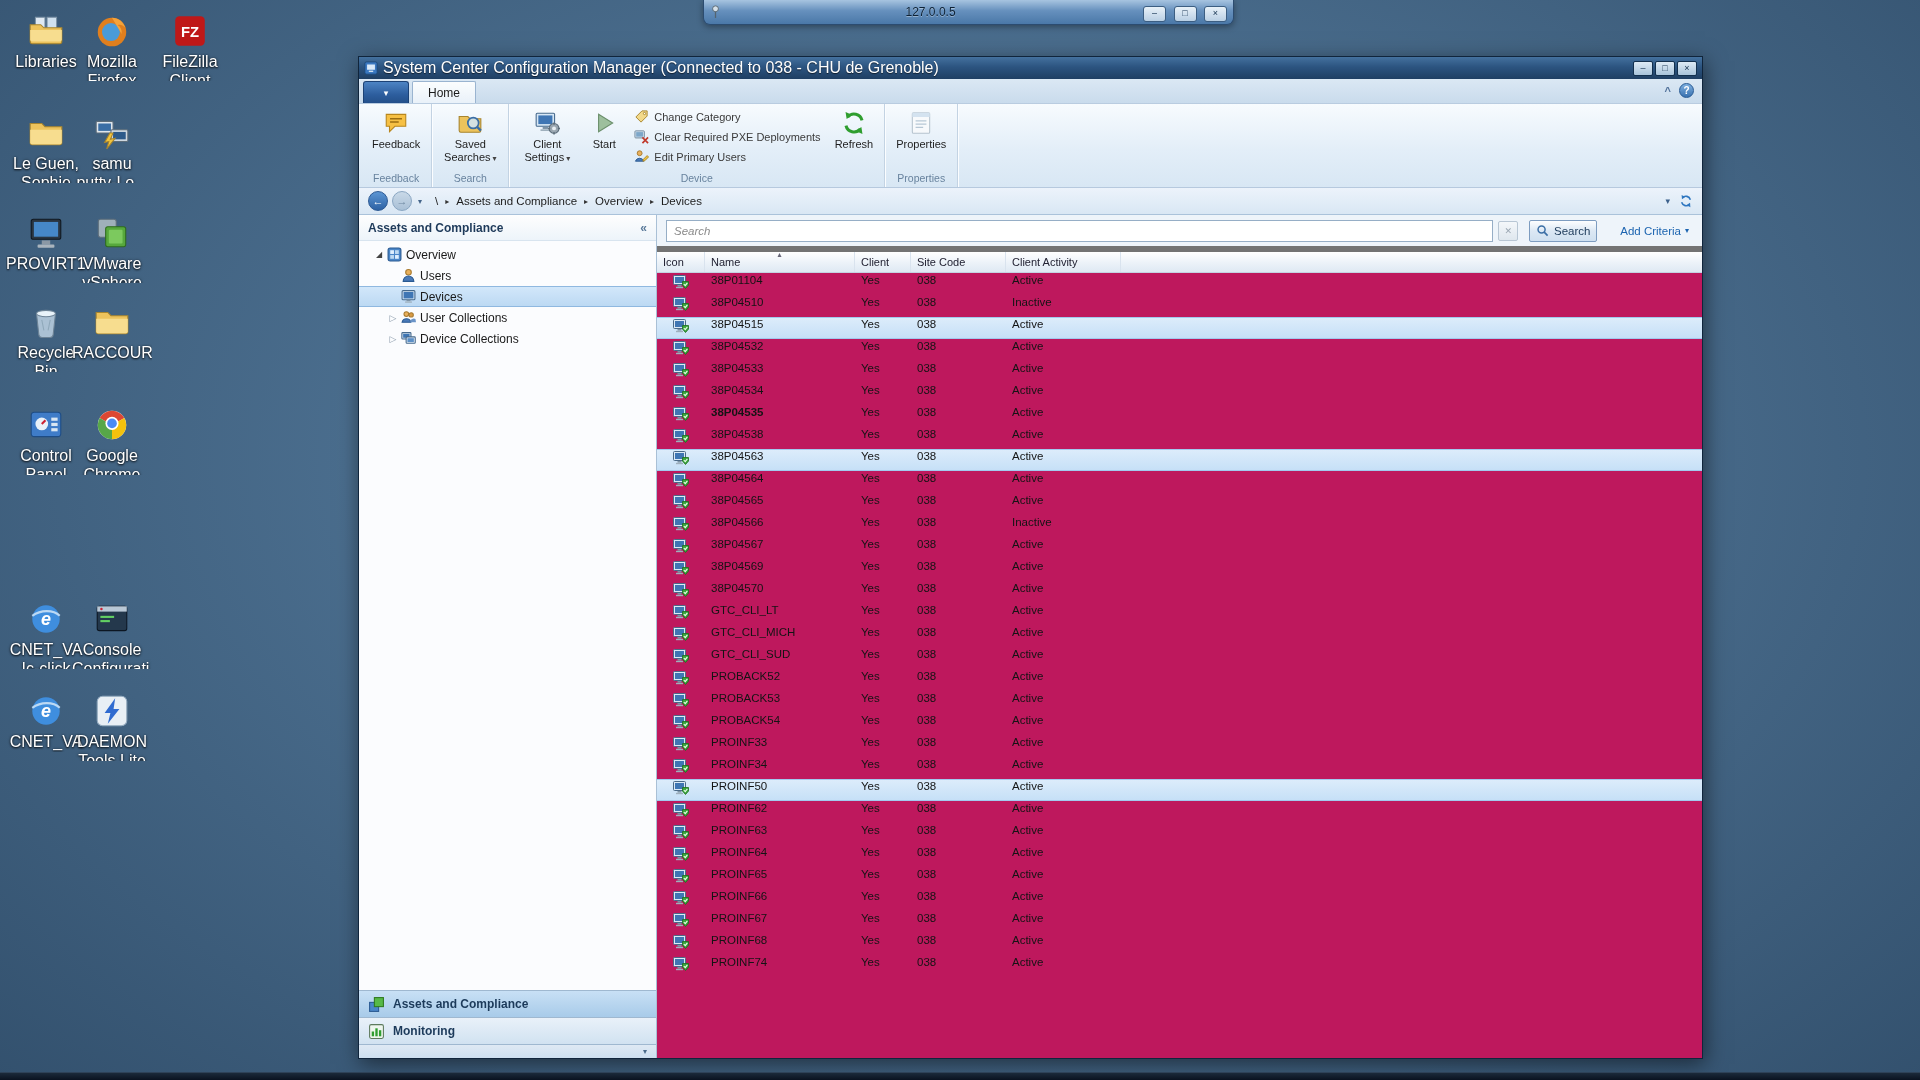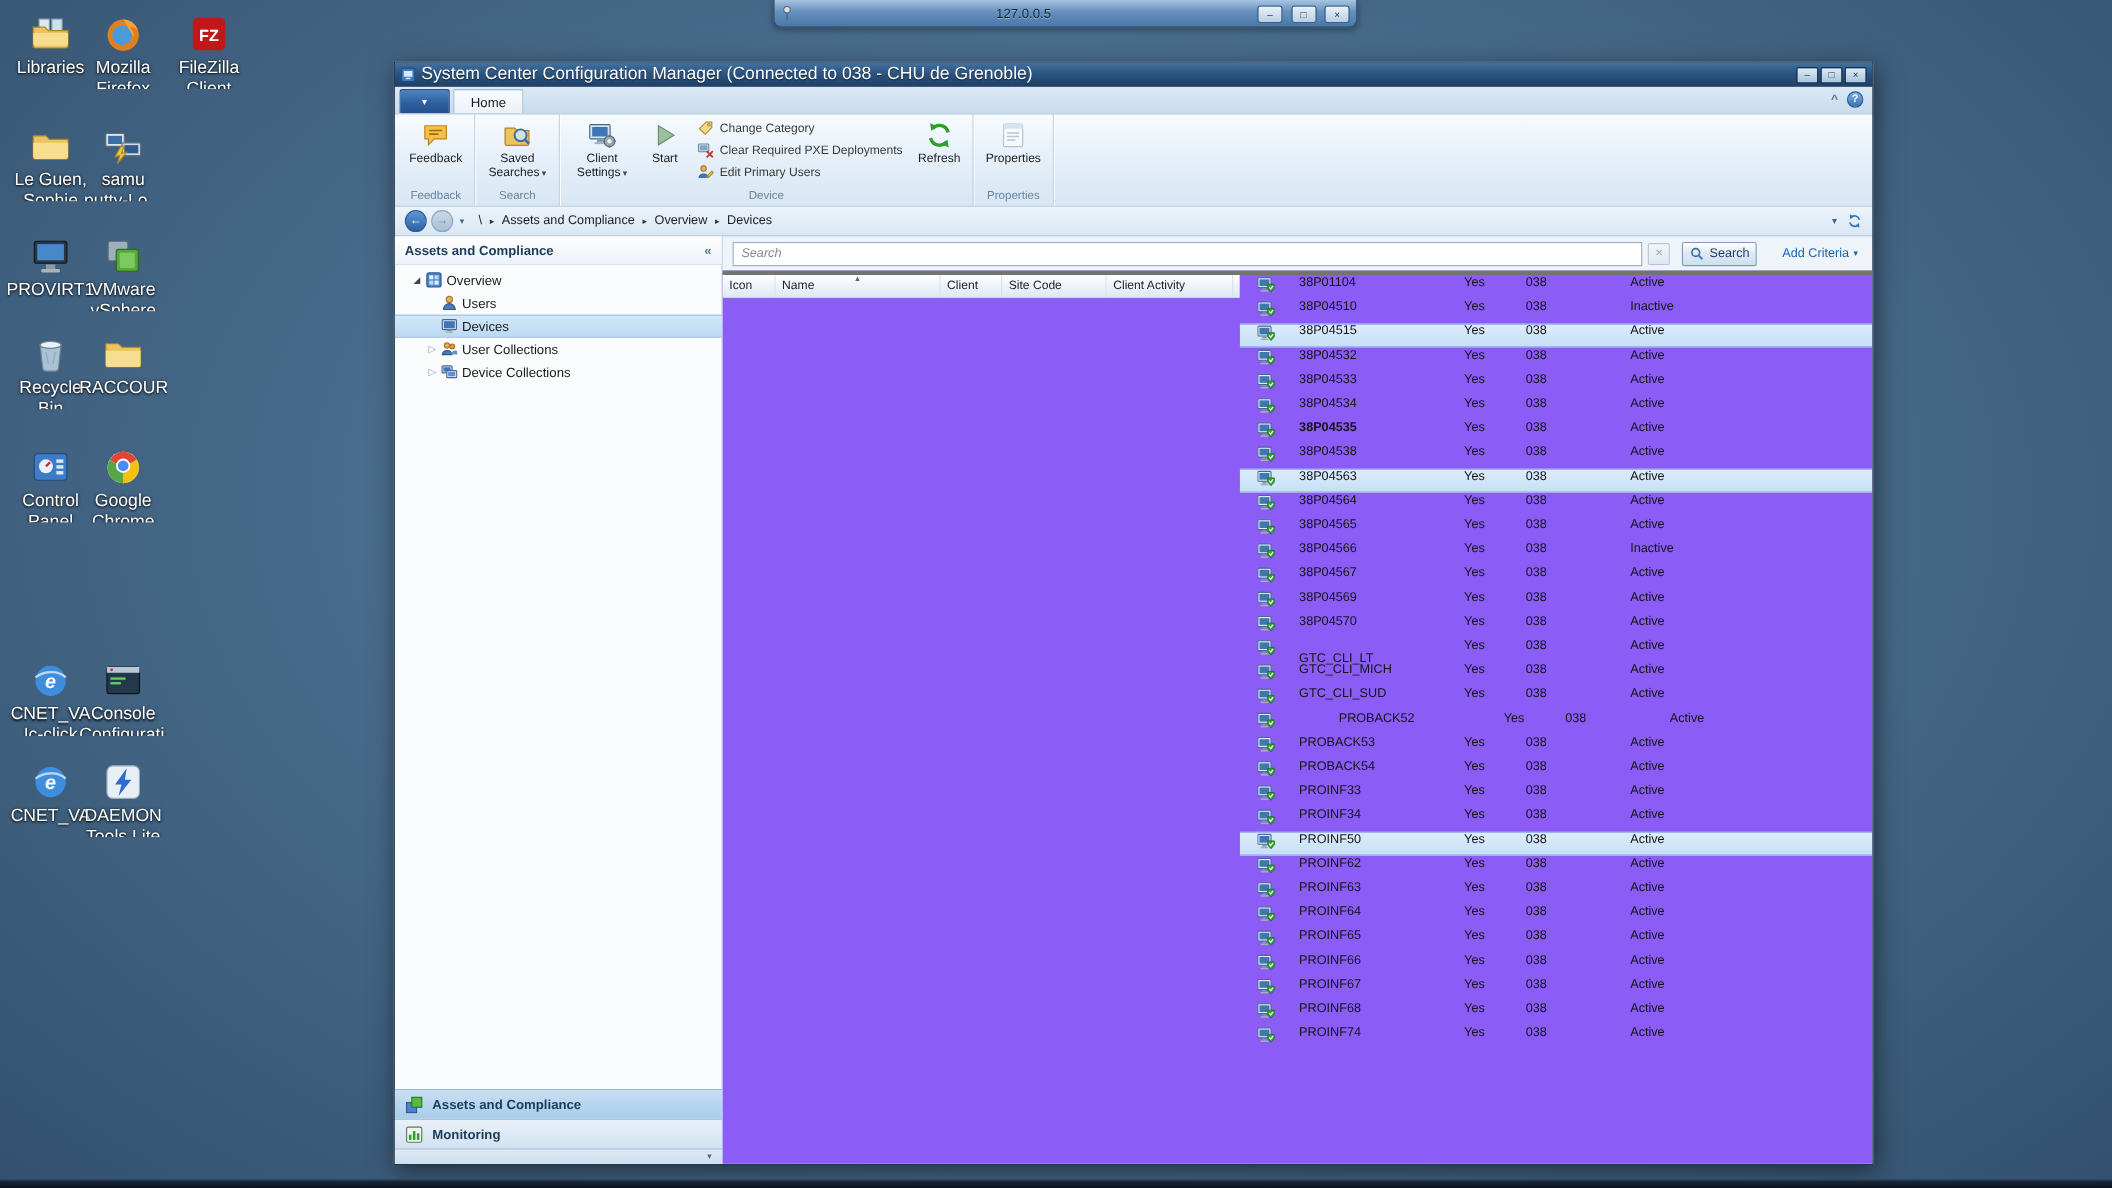--- a/index.html
+++ b/index.html
@@ -107,21 +107,21 @@
   .searchbox::placeholder{color:#8a8a8a;font-style:italic}
   .clearbtn{width:20px;height:20px;border:1px solid #b8c6d4;background:linear-gradient(#f4f7fa,#dfe7ee);
             color:#9aa6b2;font-size:9px;border-radius:2px;font-family:inherit}
   .searchbtn{height:22px;width:68px;display:flex;align-items:center;justify-content:center;gap:5px;
              border:1px solid #7d9cc0;border-radius:2px;background:linear-gradient(#fdfeff,#dce8f4 50%,#cfe0f0);
              font-size:11.5px;color:#1c3a5a;font-family:inherit;margin-left:6px}
   .searchbtn .ico{width:13px;height:13px}
   .addcrit{margin-left:18px;margin-right:2px;font-size:11.5px;color:#1c64b0;display:flex;align-items:center;gap:4px;white-space:nowrap}
   .addcrit .caret{font-size:8px;color:#1c64b0}
 
-  .listview{flex:1;background:#8b5cf6;border-top:4px solid #737373;display:flex;flex-direction:row;min-height:0}
+  .listview{flex:1;background:#be185d;border-top:6px solid #737373;display:flex;flex-direction:column;min-height:0}
   .lv-header{height:21px;display:flex;background:linear-gradient(#ffffff,#eaf1f8 60%,#dfe9f3);
              border-bottom:1px solid #c5d3e2;flex:0 0 auto}
   .hcell{position:relative;display:flex;align-items:center;padding-left:6px;font-size:11px;color:#223;
          border-right:1px solid #d9e3ee;flex:0 0 auto}
   .hcell.hfill{flex:1;border-right:none}
   .sortmark{position:absolute;top:-2px;left:50%;transform:translateX(-50%);font-size:8px;color:#667}
   .lv-body{flex:1;overflow:hidden}
   .lrow{height:22px;display:flex;align-items:flex-start;border-top:1px solid transparent;border-bottom:1px solid transparent}
   .lrow.sel{background:linear-gradient(#dcecfb,#c6e0f7);border-top:1px solid #a2c9ee;border-bottom:1px solid #a2c9ee}
   .lcell{padding-left:6px;font-size:11.5px;color:#141414;white-space:nowrap;overflow:hidden;flex:0 0 auto}
@@ -907,21 +907,21 @@
                     <svg viewBox="0 0 16 16">
                       <rect x="0.5" y="1.5" width="12" height="9" rx="1" fill="#dce9f5" stroke="#4a6a88"></rect>
                       <rect x="2" y="3" width="9" height="6" fill="#3f76b4"></rect>
                       <rect x="4.5" y="11" width="4" height="1.6" fill="#7d93a6"></rect>
                       <rect x="3" y="12.8" width="7" height="1.4" fill="#9fb0bd"></rect>
                       <path d="M9.5 7.5h6v3.6l-3 3.4-3-3.4z" fill="#3aa53a" stroke="#1c6e1c" stroke-width="0.8"></path>
                       <path d="M10.8 10l1.4 1.6 2.2-2.8" stroke="#eaffea" stroke-width="1.1" fill="none"></path>
                     </svg>
                   </span>
                 </div>
-                <div class="lcell" style="width: 150px; margin-top: 12px;">GTC_CLI_LT</div>
+                <div class="lcell" style="width: 150px;">GTC_CLI_LT</div>
                 <div class="lcell" style="width: 56px;">Yes</div>
                 <div class="lcell" style="width: 95px;">038</div>
                 <div class="lcell" style="width: 115px;">Active</div>
                 <div class="lcell lfill"></div>
               </div>
               <div class="lrow">
                 <div class="lcell c-icon" style="width: 48px;">
                   <span class="ico">
                     <svg viewBox="0 0 16 16">
                       <rect x="0.5" y="1.5" width="12" height="9" rx="1" fill="#dce9f5" stroke="#4a6a88"></rect>
@@ -964,21 +964,21 @@
                     <svg viewBox="0 0 16 16">
                       <rect x="0.5" y="1.5" width="12" height="9" rx="1" fill="#dce9f5" stroke="#4a6a88"></rect>
                       <rect x="2" y="3" width="9" height="6" fill="#3f76b4"></rect>
                       <rect x="4.5" y="11" width="4" height="1.6" fill="#7d93a6"></rect>
                       <rect x="3" y="12.8" width="7" height="1.4" fill="#9fb0bd"></rect>
                       <path d="M9.5 7.5h6v3.6l-3 3.4-3-3.4z" fill="#3aa53a" stroke="#1c6e1c" stroke-width="0.8"></path>
                       <path d="M10.8 10l1.4 1.6 2.2-2.8" stroke="#eaffea" stroke-width="1.1" fill="none"></path>
                     </svg>
                   </span>
                 </div>
-                <div class="lcell" style="width: 150px; margin-left: 36px;">PROBACK52</div>
+                <div class="lcell" style="width: 150px;">PROBACK52</div>
                 <div class="lcell" style="width: 56px;">Yes</div>
                 <div class="lcell" style="width: 95px;">038</div>
                 <div class="lcell" style="width: 115px;">Active</div>
                 <div class="lcell lfill"></div>
               </div>
               <div class="lrow">
                 <div class="lcell c-icon" style="width: 48px;">
                   <span class="ico">
                     <svg viewBox="0 0 16 16">
                       <rect x="0.5" y="1.5" width="12" height="9" rx="1" fill="#dce9f5" stroke="#4a6a88"></rect>

